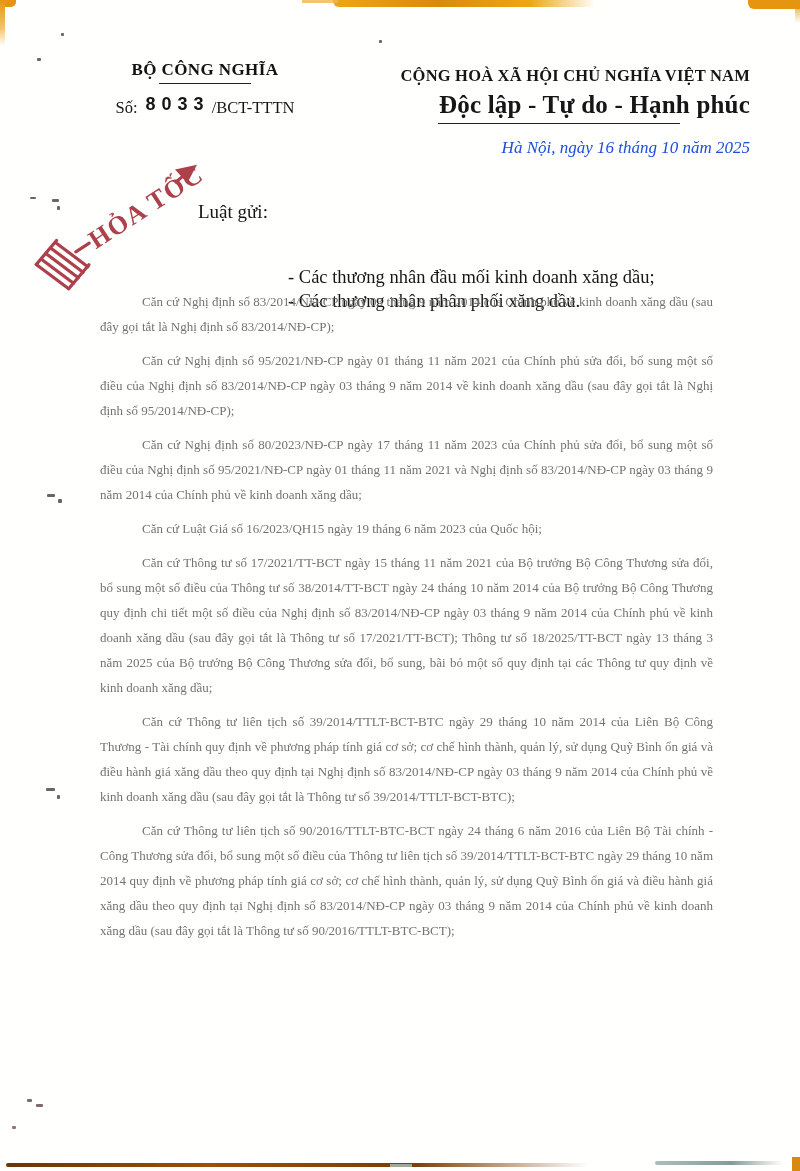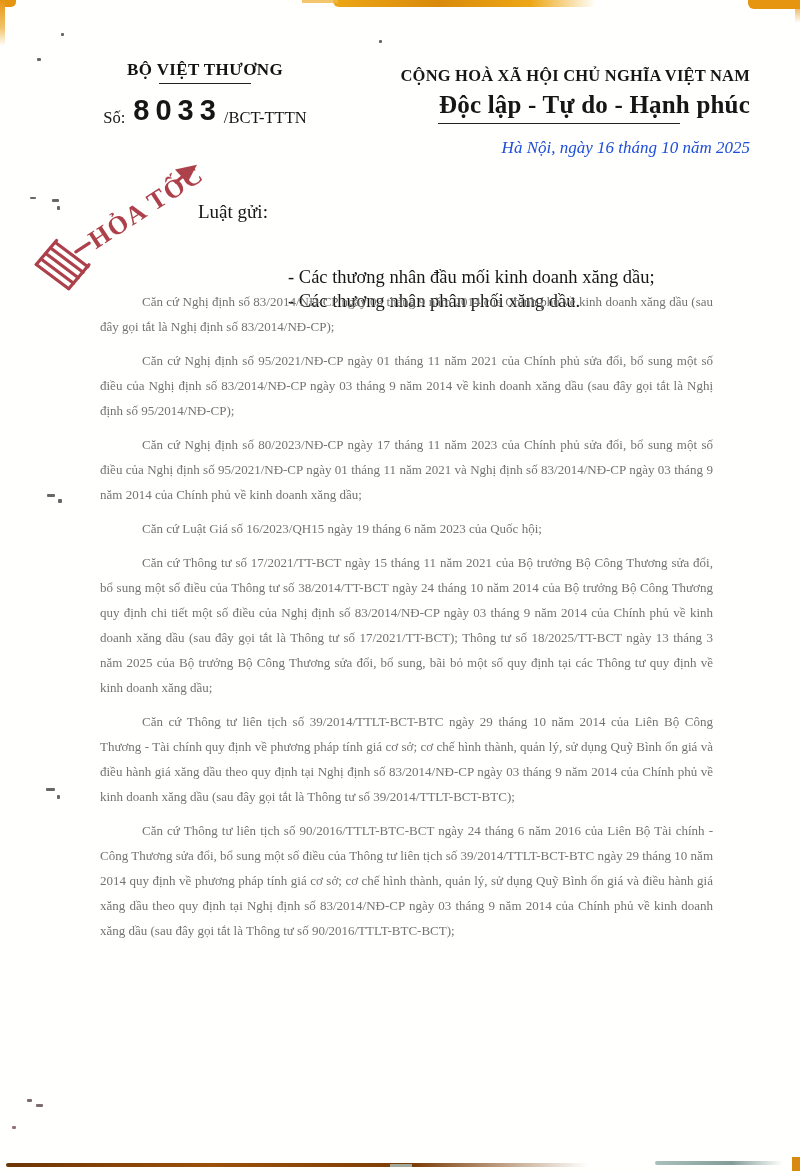--- a/index.html
+++ b/index.html
@@ -22,21 +22,21 @@
     color:#121212;
   }
   .agency-underline{
     width:92px;border-top:1.6px solid #222;margin:3px auto 0;
   }
   .so-line{
     margin-top:13px;font-size:16.5px;white-space:nowrap;
   }
   .doc-number{
     font-family:"Liberation Sans","DejaVu Sans",sans-serif;
-    font-weight:bold;font-size:29px;letter-spacing:6px;
+    font-weight:bold;font-size:18px;letter-spacing:6px;
     position:relative;top:-3px;margin:0 2px 0 8px;
   }
   .doc-subject{
     margin-top:4px;font-size:15.5px;white-space:nowrap;
     transform:translateX(-12px);
   }
   .hdr-right{
     position:absolute;top:66px;left:368px;width:382px;
     text-align:right;
   }
@@ -110,21 +110,21 @@
   <div class="speck" style="left:57px;top:206px;width:3px;height:4px"></div>
   <div class="speck" style="left:47px;top:494px;width:8px;height:3px"></div>
   <div class="speck" style="left:58px;top:499px;width:4px;height:4px"></div>
   <div class="speck" style="left:46px;top:788px;width:9px;height:3px"></div>
   <div class="speck" style="left:57px;top:795px;width:3px;height:4px"></div>
   <div class="speck" style="left:27px;top:1099px;width:5px;height:3px;background:#4a3535"></div>
   <div class="speck" style="left:36px;top:1104px;width:7px;height:3px;background:#4a3535"></div>
   <div class="speck" style="left:12px;top:1126px;width:4px;height:3px;background:#6a4040"></div>
 
   <div class="hdr-left">
-    <div class="agency-name">BỘ VIỆT THƯƠNG</div>
+    <div class="agency-name">BỘ CÔNG NGHĨA</div>
     <div class="agency-underline"></div>
     <div class="so-line">
       <span>Số:</span><span class="doc-number">8033</span><span>/BCT-TTTN</span>
     </div>
   </div>
 
   <div class="hdr-right">
     <div class="national-line1">CỘNG HOÀ XÃ HỘI CHỦ NGHĨA VIỆT NAM</div>
     <div class="national-line2">Độc lập - Tự do - Hạnh phúc</div>
     <div class="national-underline"></div>

